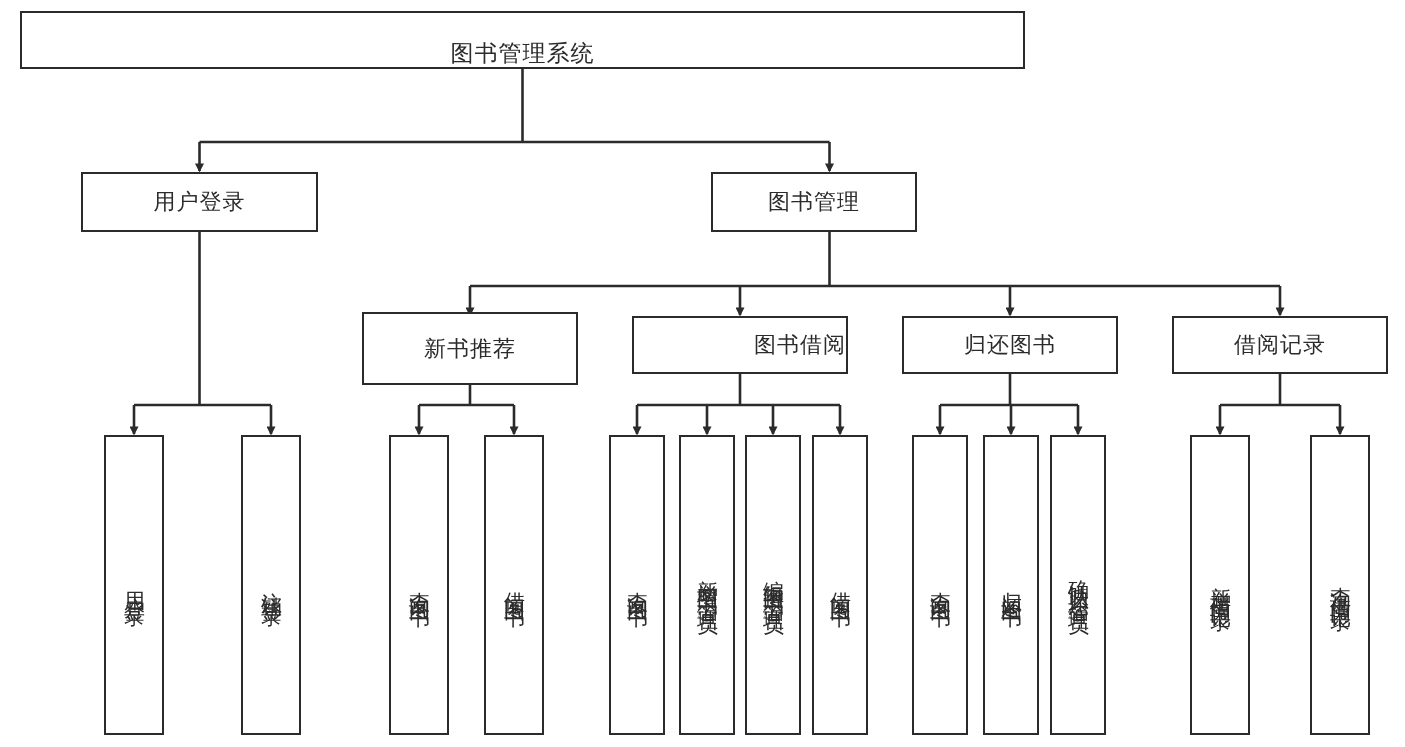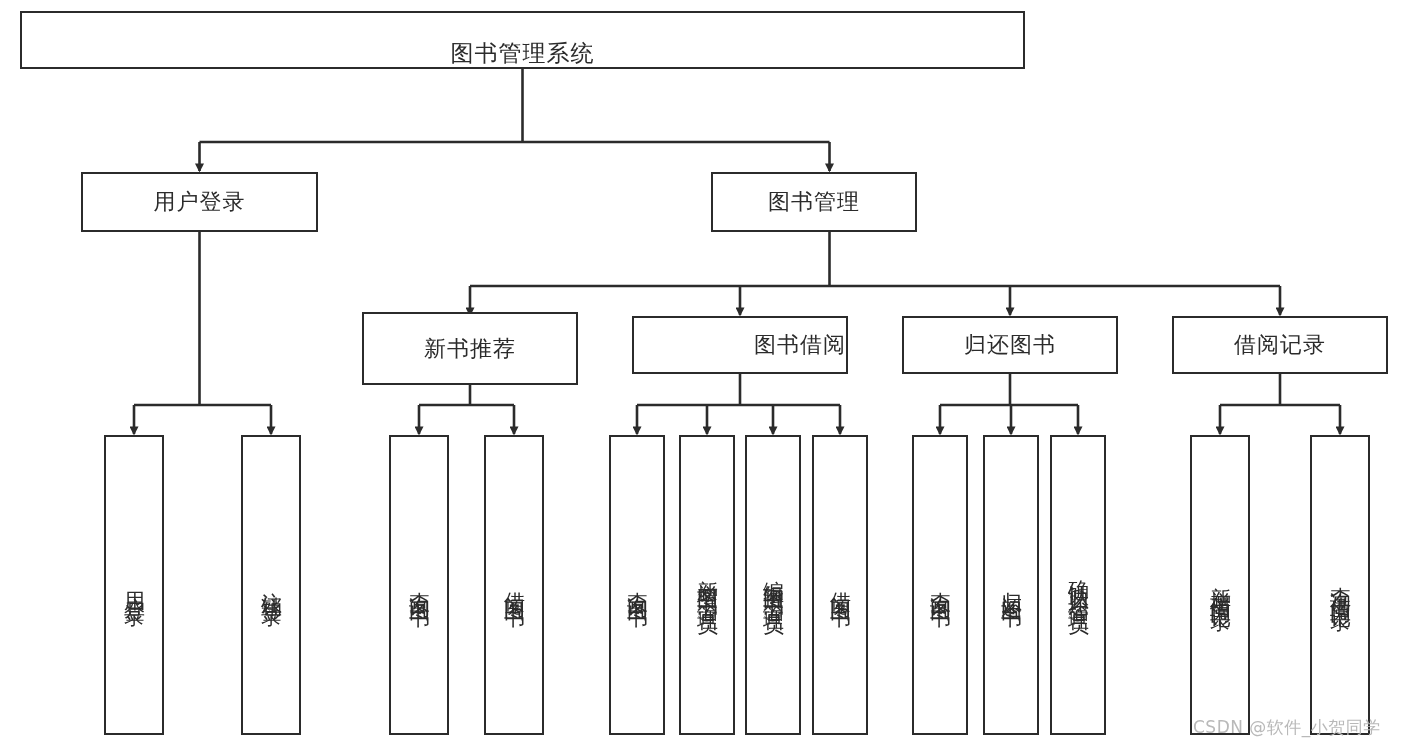--- a/index.html
+++ b/index.html
@@ -174,15 +174,14 @@
         <span class="label">确认归还（管理员）</span>
       </div>
       <div class="node vert" style="left: 1190px; top: 435px; width: 60px; height: 300px;">
         <span class="label">新增借阅记录</span>
       </div>
       <div class="node vert" style="left: 1310px; top: 435px; width: 60px; height: 300px;">
         <span class="label">查询借阅记录</span>
       </div>
     </div>
 
-  <div class="watermark" style="left: 1193px; top: 716px;">CSDN @软件_小贺同学</div>
 
 </div>
 
 </body></html>

